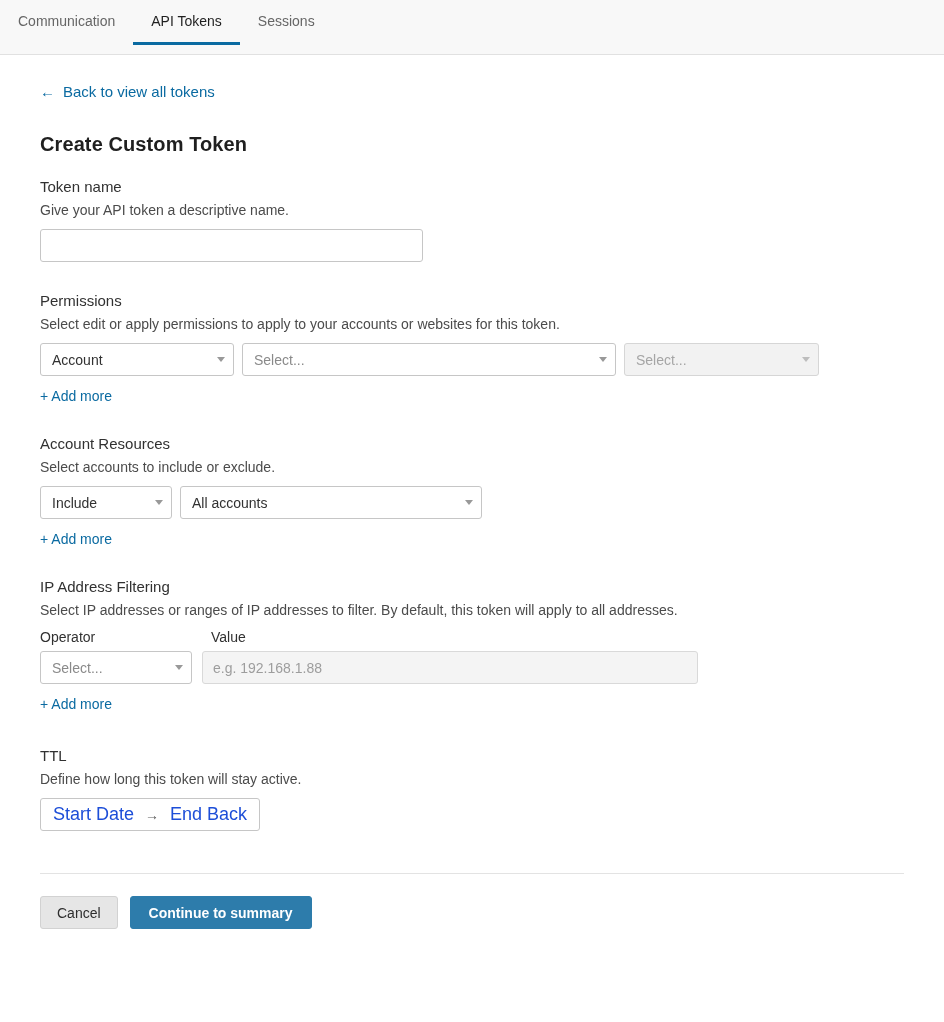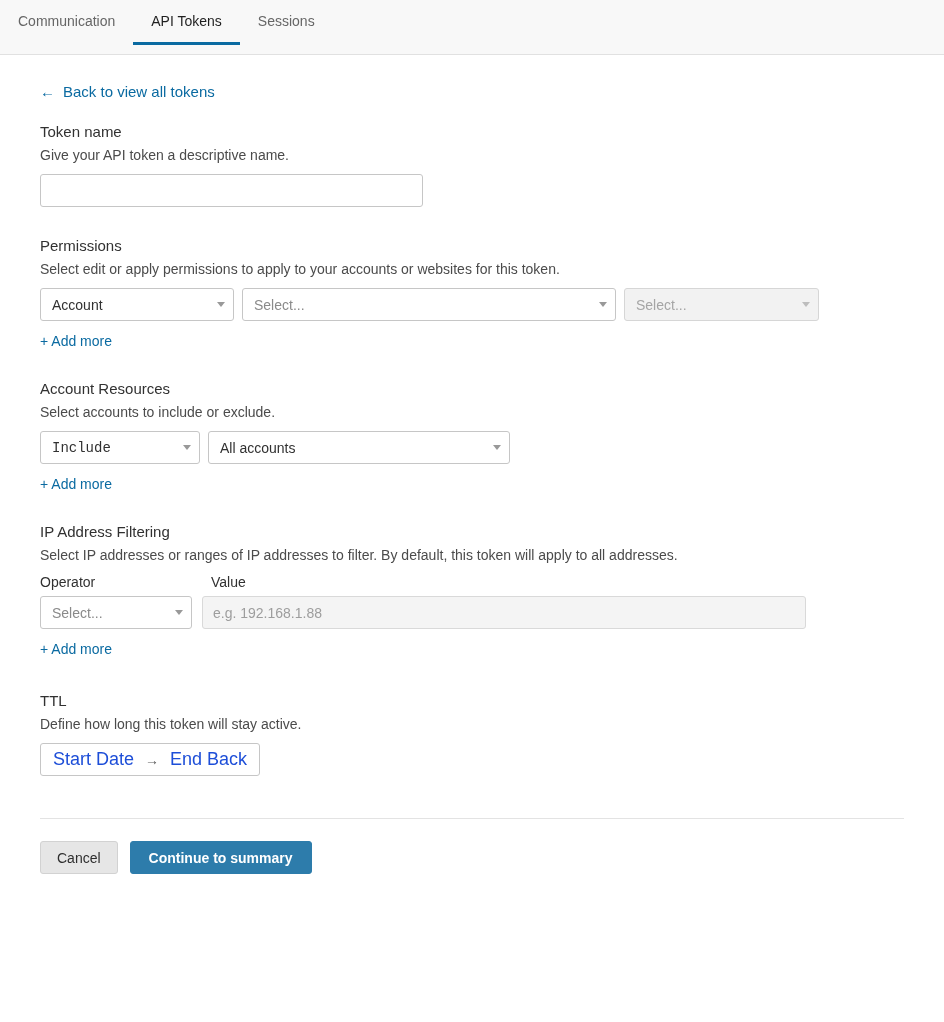--- a/index.html
+++ b/index.html
@@ -200,20 +200,21 @@
   </div>
 </div>
 
 <div class="content">
 
   <a class="back-link">
     <span class="arrow">←</span>
     <span>Back to view all tokens</span>
   </a>
 
+  <h1 class="page-title">Create Custom Token</h1>
 
   
   <div class="section">
     <div class="section-label">Token name</div>
     <div class="section-desc">Give your API token a descriptive name.</div>
     <input class="text-input" style="width: 383px;" type="text" value="" placeholder="">
   </div>
 
   
   <div class="section" style="margin-top:30px;">
@@ -236,21 +237,21 @@
     <div class="add-more">
       <span>+ Add more</span>
     </div>
   </div>
 
   
   <div class="section" style="margin-top:30px;">
     <div class="section-label">Account Resources</div>
     <div class="section-desc">Select accounts to include or exclude.</div>
     <div class="row">
-      <div class="select" style="width:160px;font-family:Liberation Mono, monospace;">
+      <div class="select" style="width:132px;">
         <span>Include</span>
         <span class="caret"></span>
       </div>
       <div class="select" style="width:302px;text-align:center;">
         <span>All accounts</span>
         <span class="caret"></span>
       </div>
     </div>
     <div class="add-more">
       <span>+ Add more</span>
@@ -263,21 +264,21 @@
     <div class="section-desc">Select IP addresses or ranges of IP addresses to filter. By default, this token will apply to all addresses.</div>
     <div class="row" style="gap:10px; margin-bottom:6px;">
       <div style="width:152px; font-size:14px; color:#313131;">Operator</div>
       <div style="font-size:14px; color:#313131; padding-left:9px;">Value</div>
     </div>
     <div class="row" style="gap:10px;">
       <div class="select placeholder" style="width:152px;">
         <span>Select...</span>
         <span class="caret"></span>
       </div>
-      <input class="text-input readonly-look" style="width: 604px;" type="text" value="" placeholder="e.g. 192.168.1.88">
+      <input class="text-input readonly-look" style="width: 496px;" type="text" value="" placeholder="e.g. 192.168.1.88">
     </div>
     <div class="add-more">
       <span>+ Add more</span>
     </div>
   </div>
 
   
   <div class="section" style="margin-top:34px;">
     <div class="section-label">TTL</div>
     <div class="section-desc">Define how long this token will stay active.</div>

